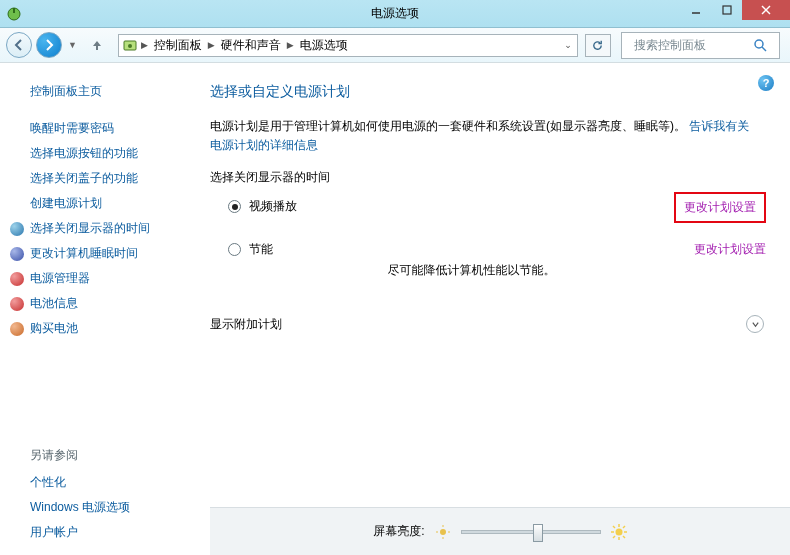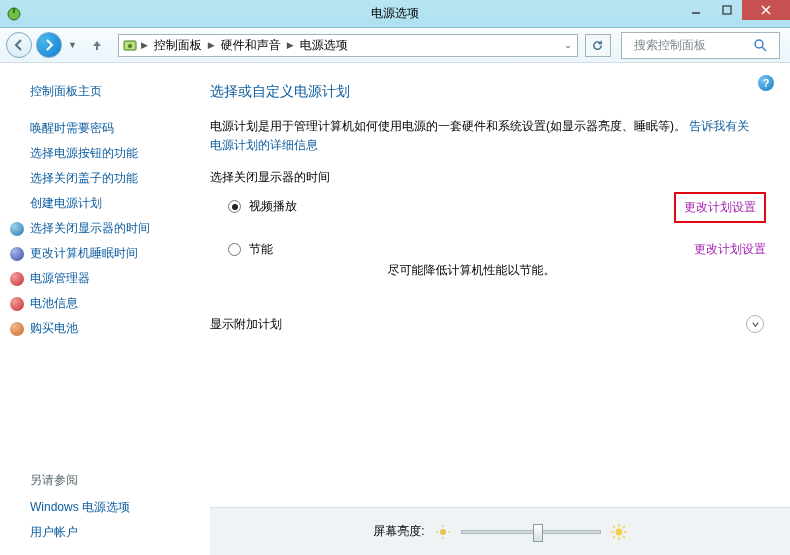--- a/index.html
+++ b/index.html
@@ -201,20 +201,23 @@
       <span>电池信息</span>
     </div>
     <div class="side-link with-icon">
       <span class="side-bul" style="background:radial-gradient(circle at 30% 30%,#f2b78e,#c96a2a)"></span>
       <span>购买电池</span>
     </div>
 
     <div class="sidebar-bottom">
       <div class="see-also">另请参阅</div>
       <div class="side-link">
+          <span>个性化</span>
+        </div>
+      <div class="side-link">
           <span>Windows 电源选项</span>
         </div>
       <div class="side-link">
           <span>用户帐户</span>
         </div>
     </div>
   </div>
 
   <div class="main">
     <div class="help-icon">?</div>

